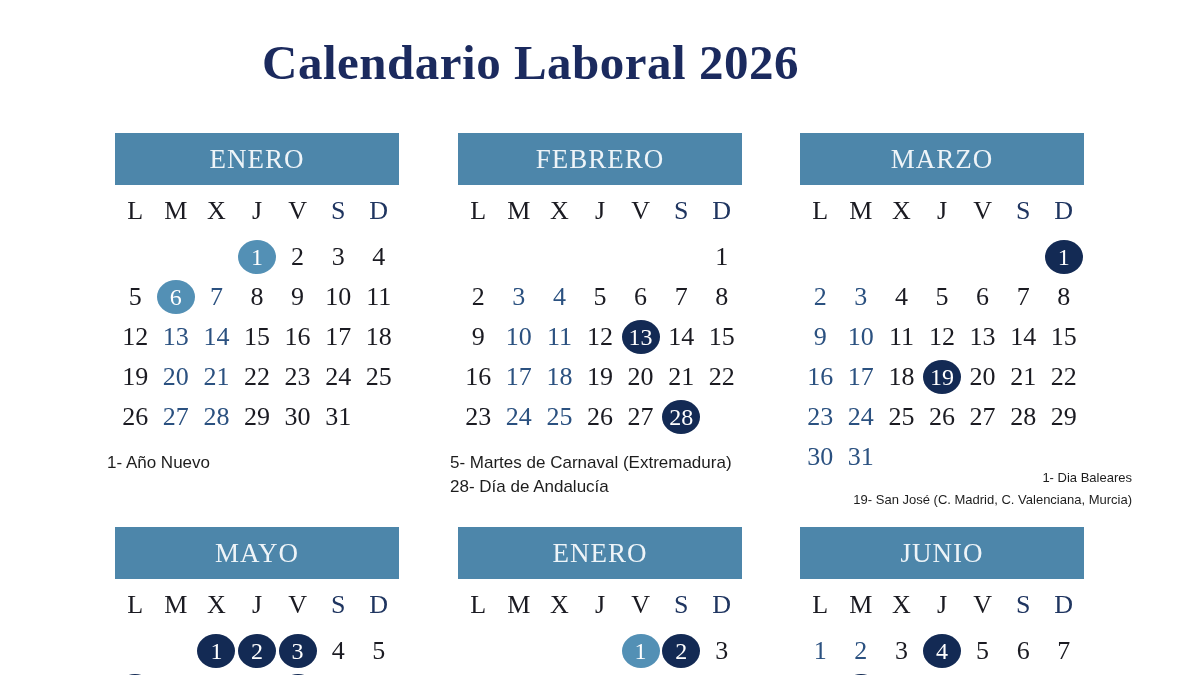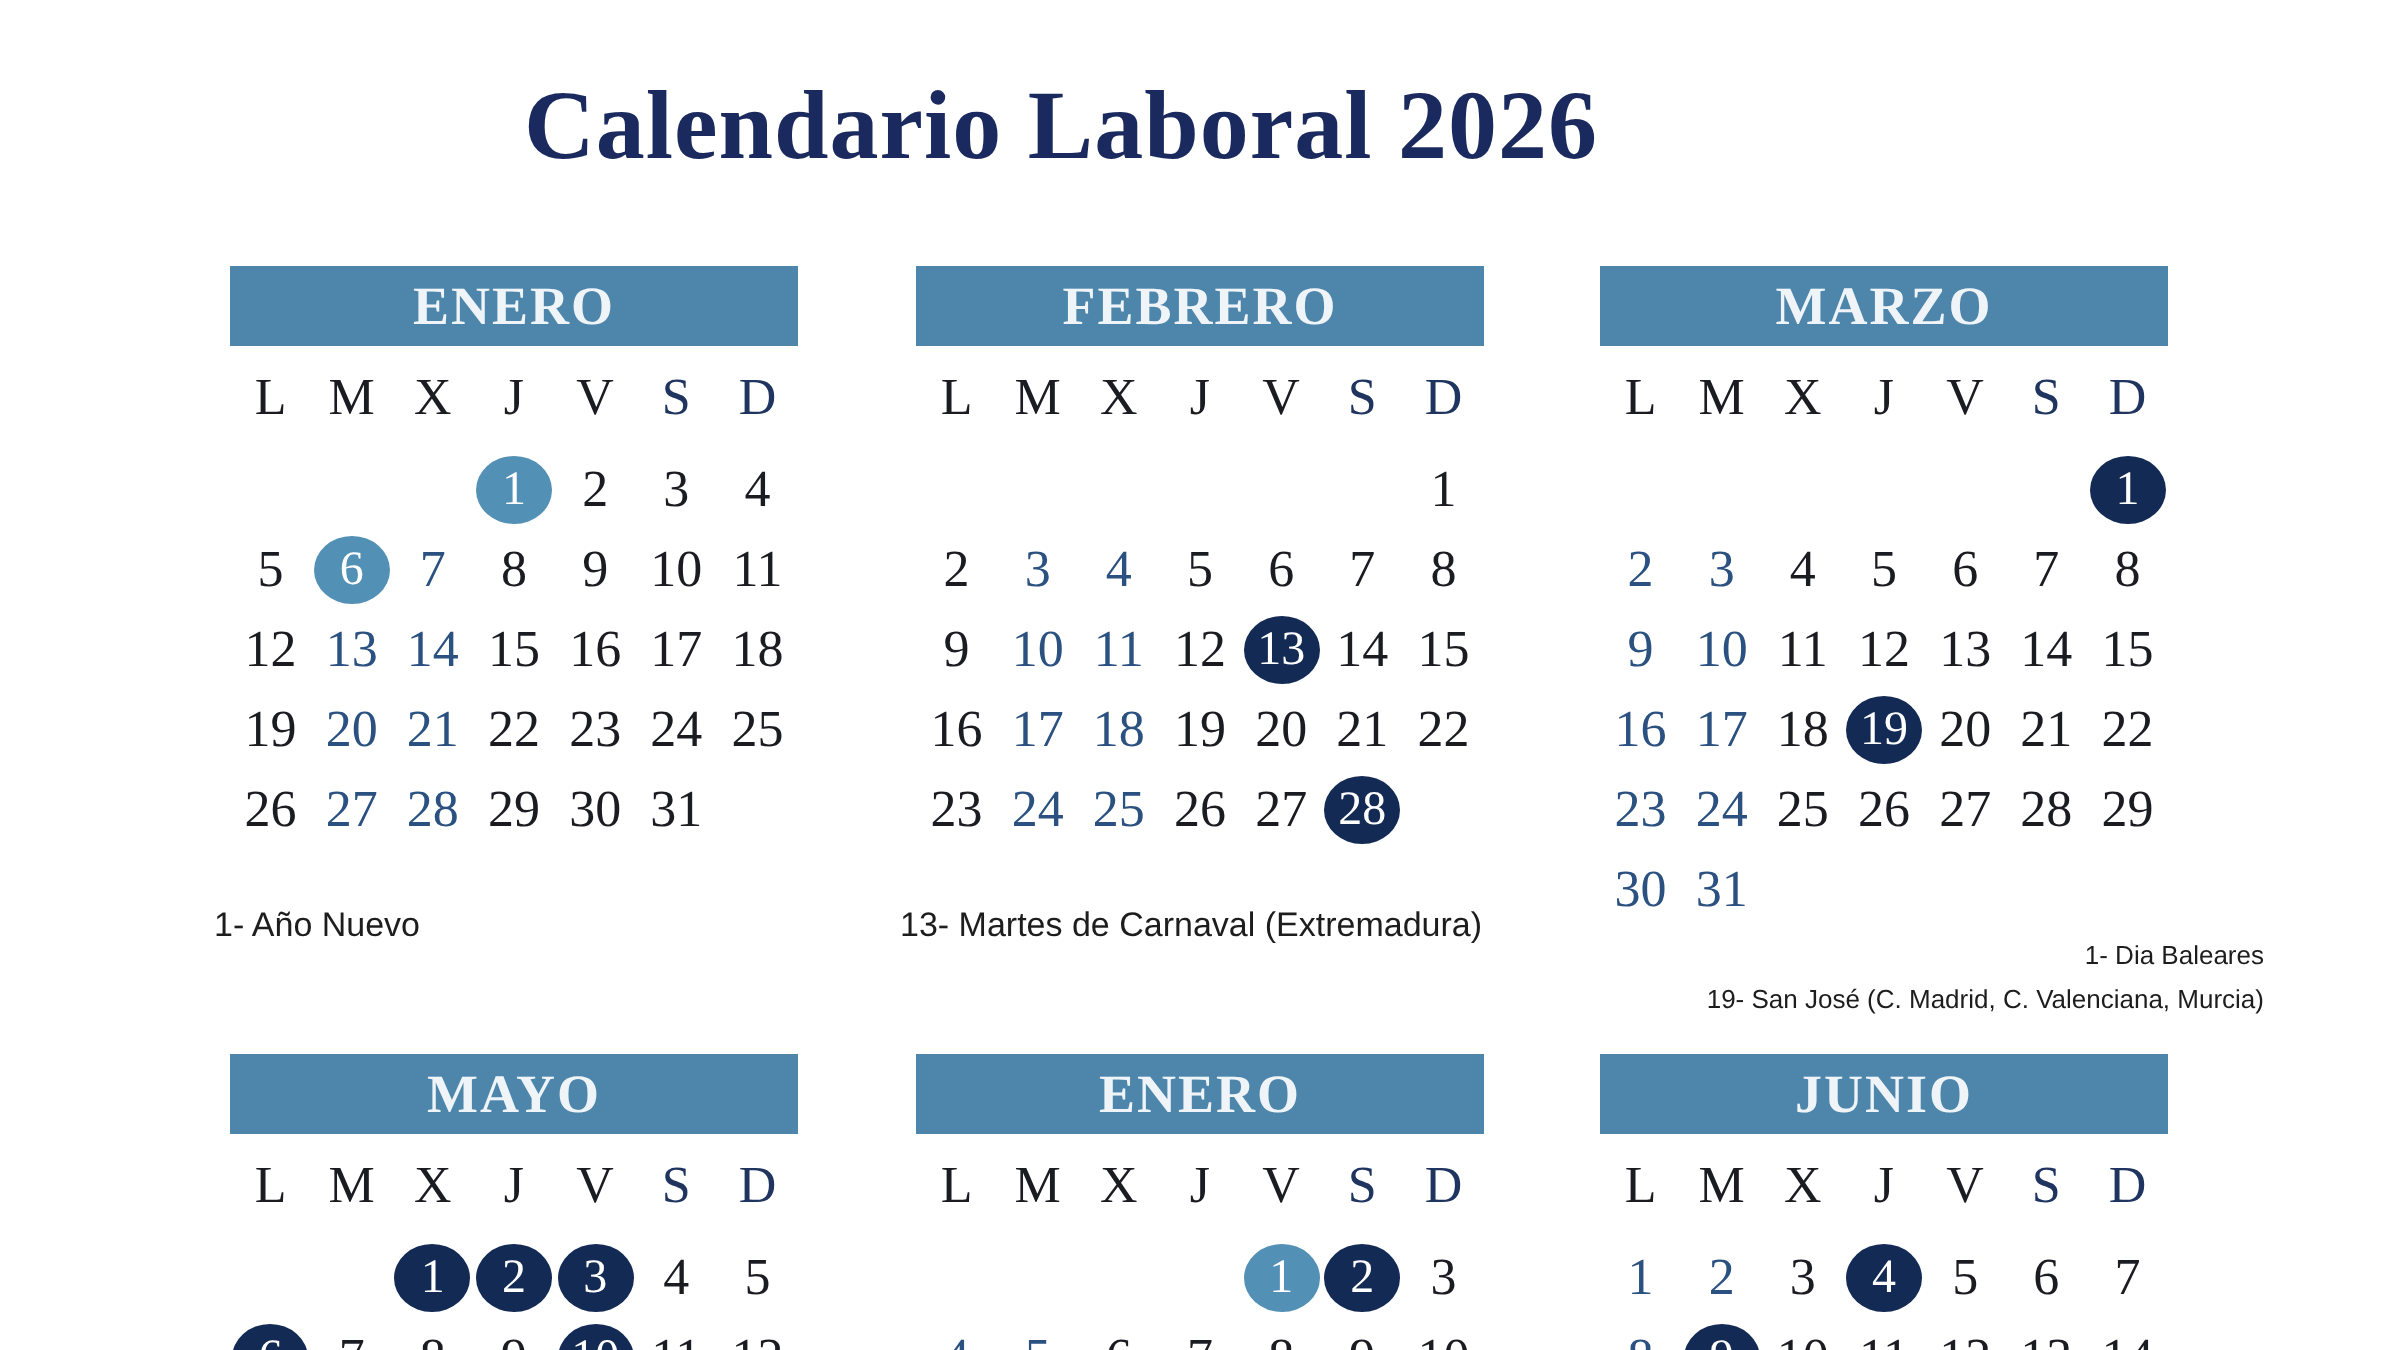--- a/index.html
+++ b/index.html
@@ -16,23 +16,23 @@
   .month{
     position:absolute;width:284px;height:420px;
   }
   .month.m0{left:115px;top:133px;}
   .month.m1{left:458px;top:133px;}
   .month.m2{left:800px;top:133px;}
   .month.m3{left:115px;top:527px;}
   .month.m4{left:458px;top:527px;}
   .month.m5{left:800px;top:527px;}
   .month-header{
-    height:40px;background:var(--c-header-bg);
+    height:52px;background:var(--c-header-bg);
     display:flex;align-items:center;justify-content:center;
-    color:var(--c-header-tx);font-size:27px;letter-spacing:1px;font-weight:bold;
+    color:var(--c-header-tx);font-size:27px;letter-spacing:1px;
   }
   .day-row{
     margin-top:10px;height:32px;
     display:grid;grid-template-columns:repeat(7,1fr);
     align-items:center;text-align:center;
     font-size:26px;color:var(--c-date);
   }
   .day-row .wkend{color:var(--c-wkend);}
   .weeks{margin-top:10px;}
   .week{
@@ -185,21 +185,22 @@
           <div class="cell alt">25</div>
           <div class="cell">26</div>
           <div class="cell">27</div>
           <div class="cell">
             <span class="circle dark">28</span>
           </div>
           <div class="cell"></div>
         </div>
       </div>
     <div class="notes">
-        <div>13- Martes de Carnaval (Extremadura)</div>
+        <div>5- Martes de Carnaval (Extremadura)</div>
+        <div>28- Día de Andalucía</div>
       </div>
   </div>
 
   <div class="month m2">
     <div class="month-header">MARZO</div>
     <div class="day-row">
         <span>L</span>
         <span>M</span>
         <span>X</span>
         <span>J</span>

